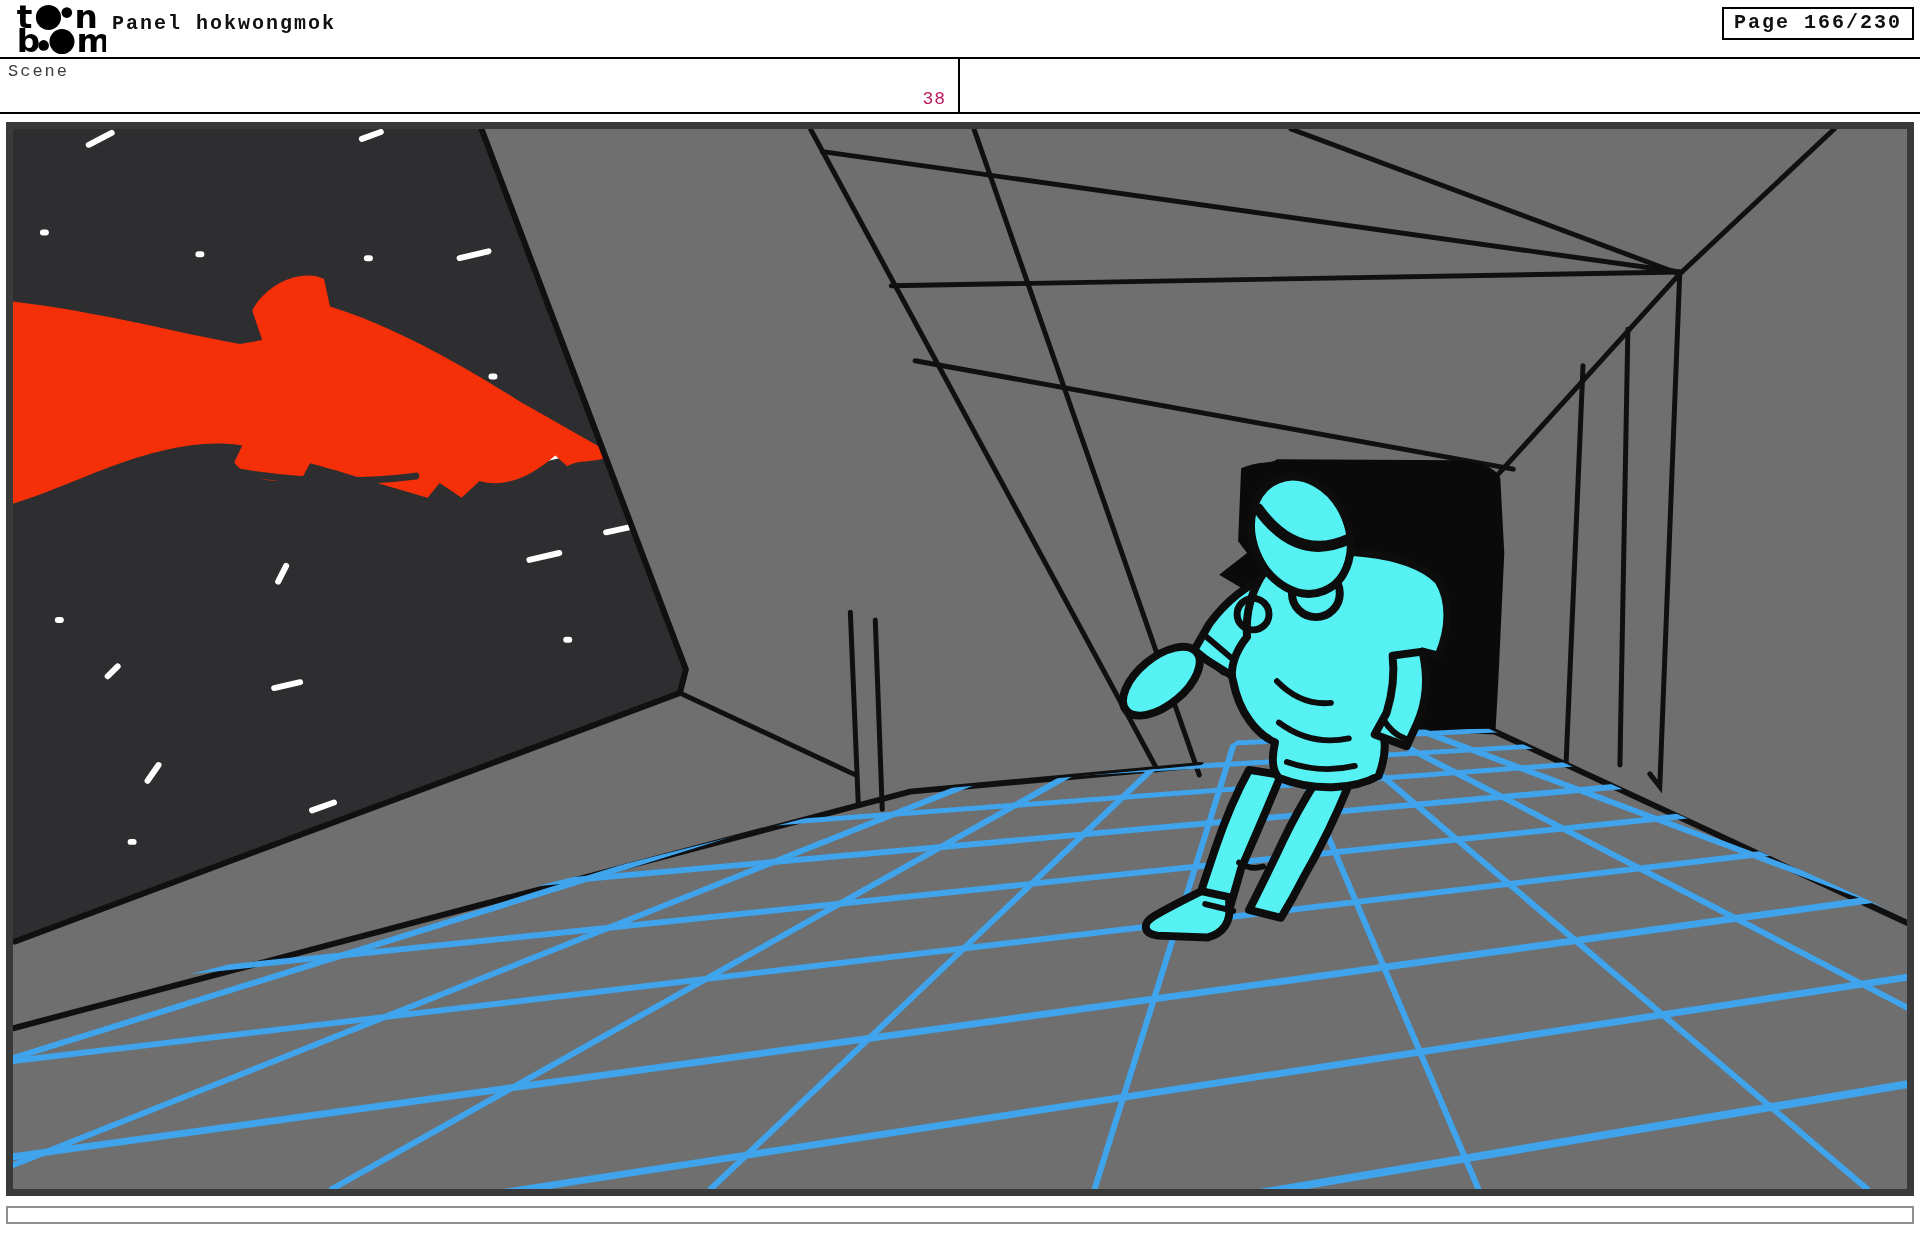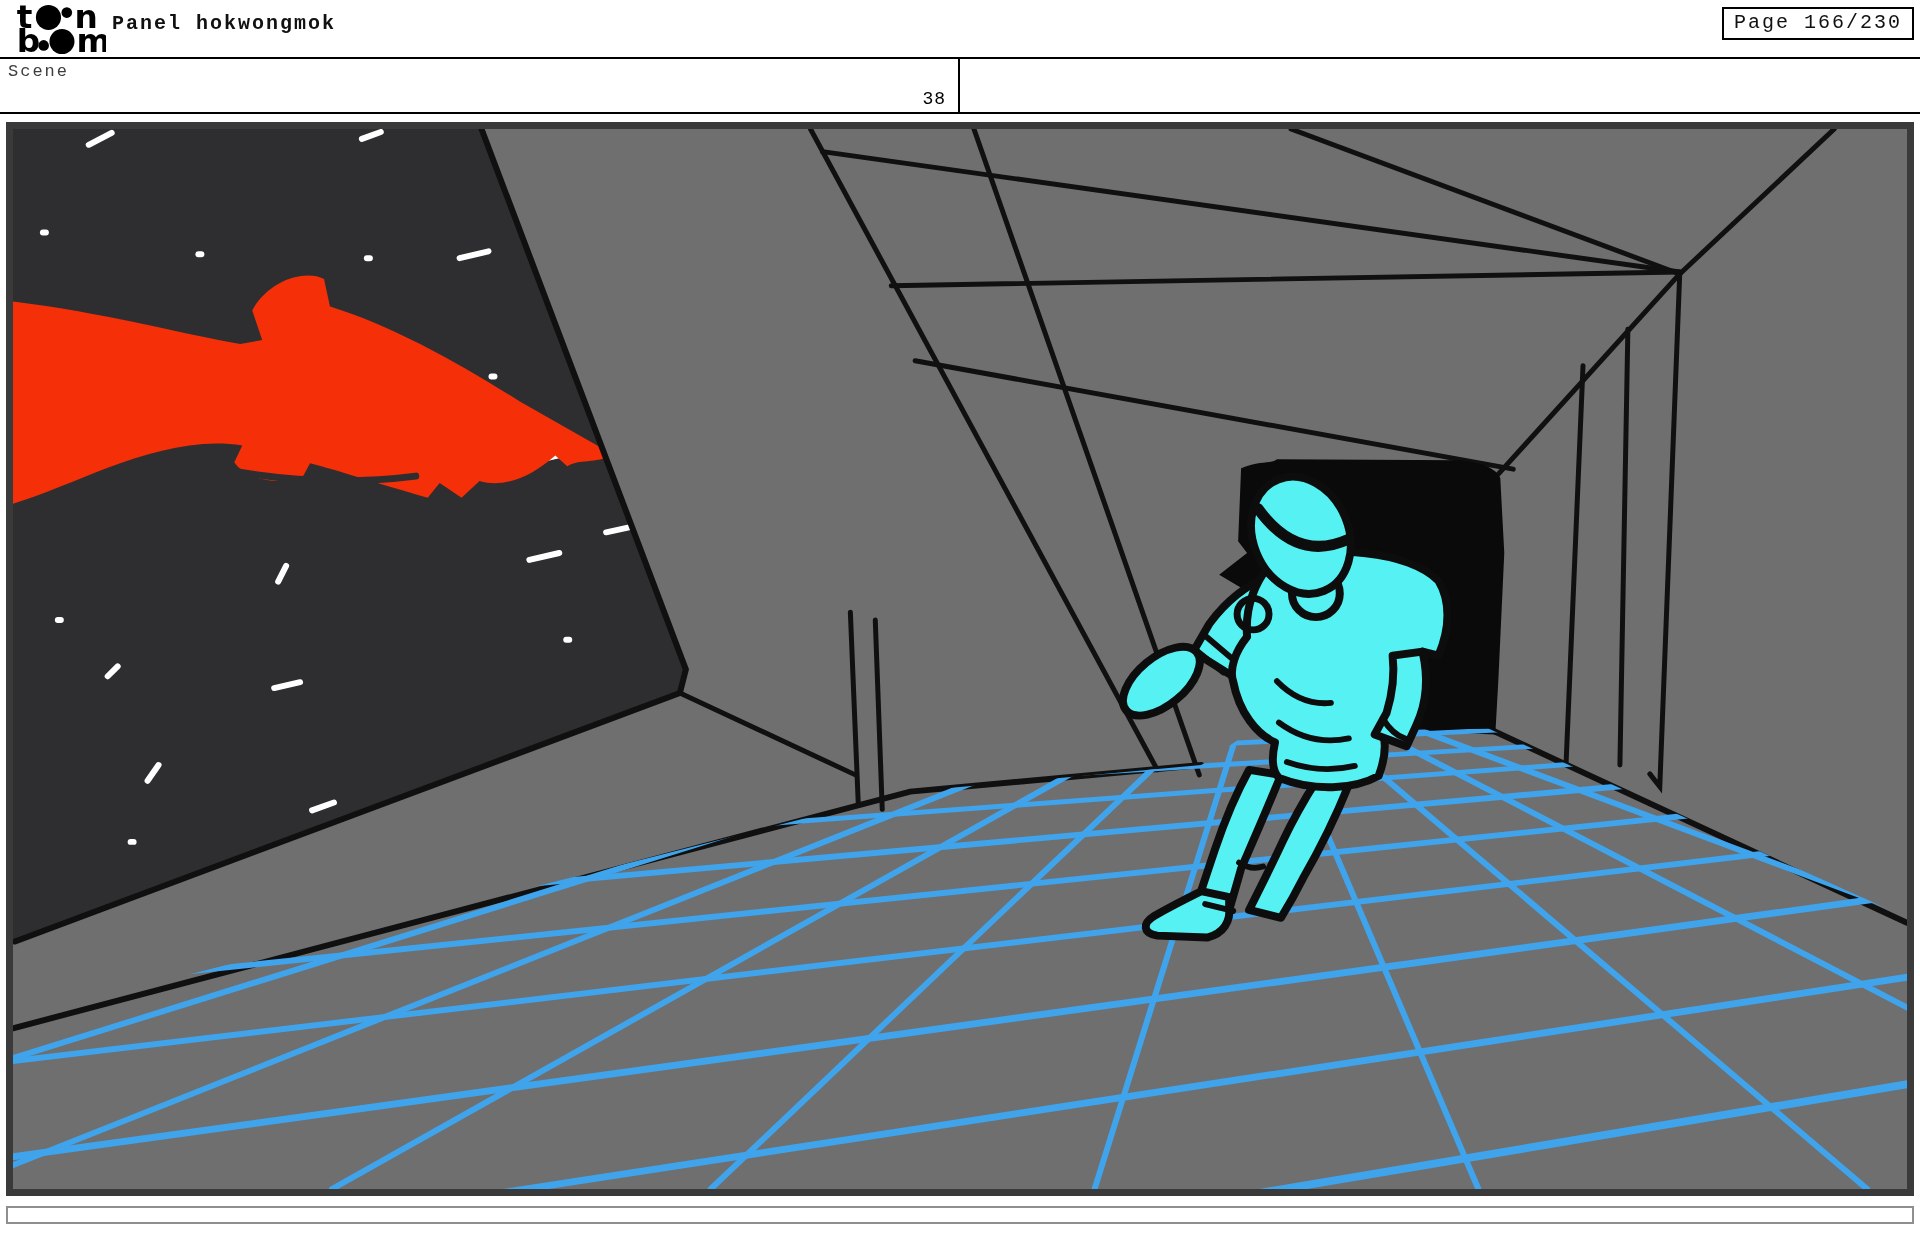--- a/index.html
+++ b/index.html
@@ -1,28 +1,28 @@
 <!DOCTYPE html>
 <html><head>
 <meta charset="utf-8">
 <style>
   html,body{margin:0;padding:0;background:#fff;}
   body{width:1920px;height:1242px;position:relative;font-family:"Liberation Mono","DejaVu Sans Mono",monospace;color:#111;overflow:hidden;}
   
   .hdr{position:absolute;left:0;top:0;width:1920px;height:57px;background:#fff;}
   .logo{position:absolute;left:16px;top:2px;width:90px;height:54px;}
   .hdr-title{position:absolute;left:112px;top:12px;font-size:20px;font-weight:bold;letter-spacing:2px;white-space:pre;}
-  .page-badge{position:absolute;right:6px;top:7px;border:2px solid #000;padding:2px 10px 4px 10px;font-size:20px;font-weight:normal;letter-spacing:2px;background:#fff;}
+  .page-badge{position:absolute;right:6px;top:7px;border:2px solid #000;padding:2px 10px 4px 10px;font-size:20px;font-weight:bold;letter-spacing:2px;background:#fff;}
   
   .meta-row{position:absolute;left:0;top:57px;width:1920px;height:57px;border-top:2px solid #000;border-bottom:2px solid #000;box-sizing:border-box;display:flex;flex-direction:column;}
   .meta-cell{position:relative;height:100%;box-sizing:border-box;}
   .meta-cell.scene{width:960px;border-right:2px solid #000;}
   .meta-cell.panel{flex:1;}
   .meta-label{position:absolute;left:8px;top:3px;font-size:17px;color:#3d3d3d;letter-spacing:2px;}
-  .meta-value{position:absolute;right:12px;bottom:3px;font-size:18px;color:#000000;letter-spacing:1px;}
+  .meta-value{position:absolute;right:12px;bottom:3px;font-size:18px;color:#be185d;letter-spacing:1px;}
   
   .board{position:absolute;left:6px;top:122px;width:1908px;height:1074px;box-sizing:border-box;border:7px solid #3a3a3a;background:#6f6f6f;}
   .board svg{display:block;width:100%;height:100%;}
   
   .caption{position:absolute;left:6px;top:1206px;width:1908px;height:18px;box-sizing:border-box;border:2px solid #8f8f8f;background:#fff;font-size:12px;padding:1px 6px;color:#222;}
 </style>
 </head>
 <body>
 
 <div class="hdr">

